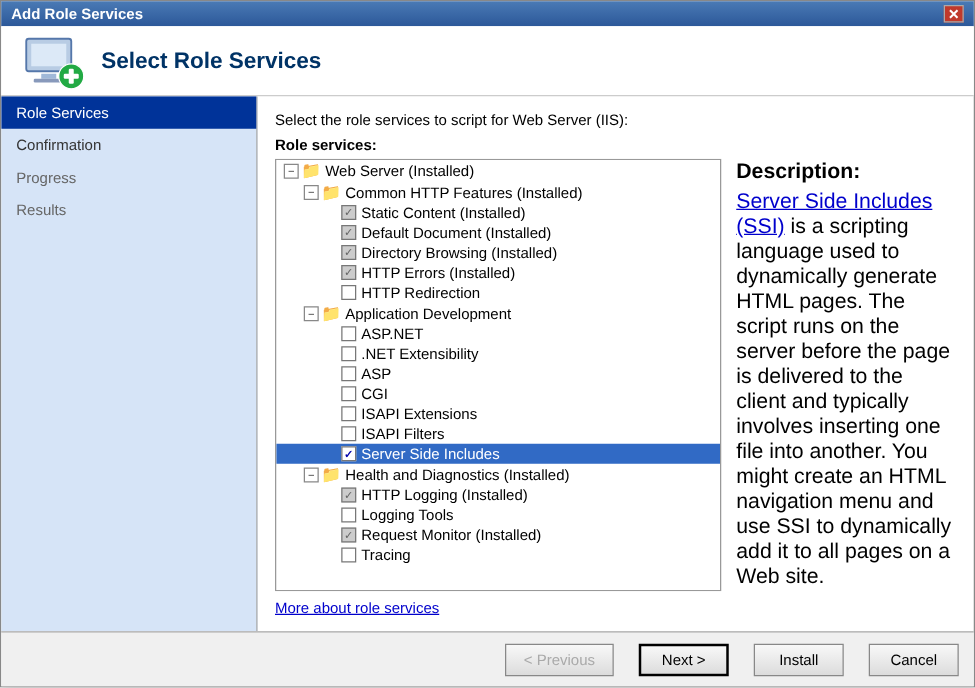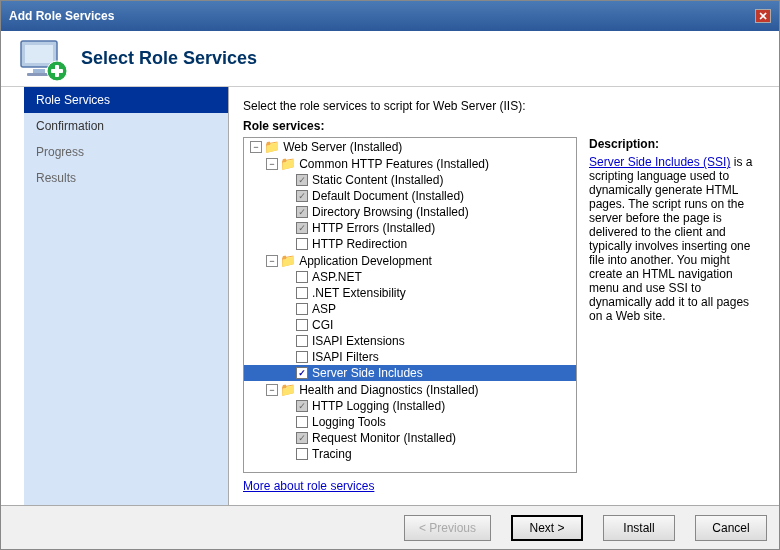--- a/index.html
+++ b/index.html
@@ -25,21 +25,21 @@
     }
     .title-bar {
       background: linear-gradient(to bottom, #4a7ab5, #2c5899);
       color: white;
       padding: 4px 8px;
       font-size: 12px;
       font-weight: bold;
       display: flex;
       align-items: center;
       justify-content: space-between;
-      height: 30px;
+      height: 20px;
       flex-shrink: 0;
     }
     .title-bar-close {
       color: white;
       font-size: 11px;
       cursor: pointer;
       width: 16px;
       height: 14px;
       background: #c0392b;
       border: 1px solid #aaa;
@@ -64,21 +64,20 @@
     }
     .header-title {
       font-size: 18px;
       font-weight: bold;
       color: #003366;
     }
     .content-area {
       display: flex;
       flex: 1;
       overflow: hidden;
-      margin-left: 23px;
     }
     .sidebar {
       width: 205px;
       background: #d6e4f7;
       border-right: 1px solid #aaa;
       flex-shrink: 0;
     }
     .sidebar-item {
       padding: 6px 12px;
       cursor: pointer;
@@ -128,21 +127,21 @@
       overflow-y: auto;
       overflow-x: hidden;
       position: relative;
     }
     .tree-panel::-webkit-scrollbar { width: 16px; }
     .tree-panel::-webkit-scrollbar-track { background: #f0f0f0; border-left: 1px solid #ccc; }
     .tree-panel::-webkit-scrollbar-thumb { background: #bbb; border: 1px solid #999; }
     .desc-panel {
       width: 180px;
       flex-shrink: 0;
-      font-size: 12px;
+      font-size: 17px;
       color: #000;
       padding-left: 4px;
     }
     .desc-panel .desc-title {
       font-weight: bold;
       margin-bottom: 4px;
     }
     .desc-link {
       color: #0000cc;
       text-decoration: underline;

